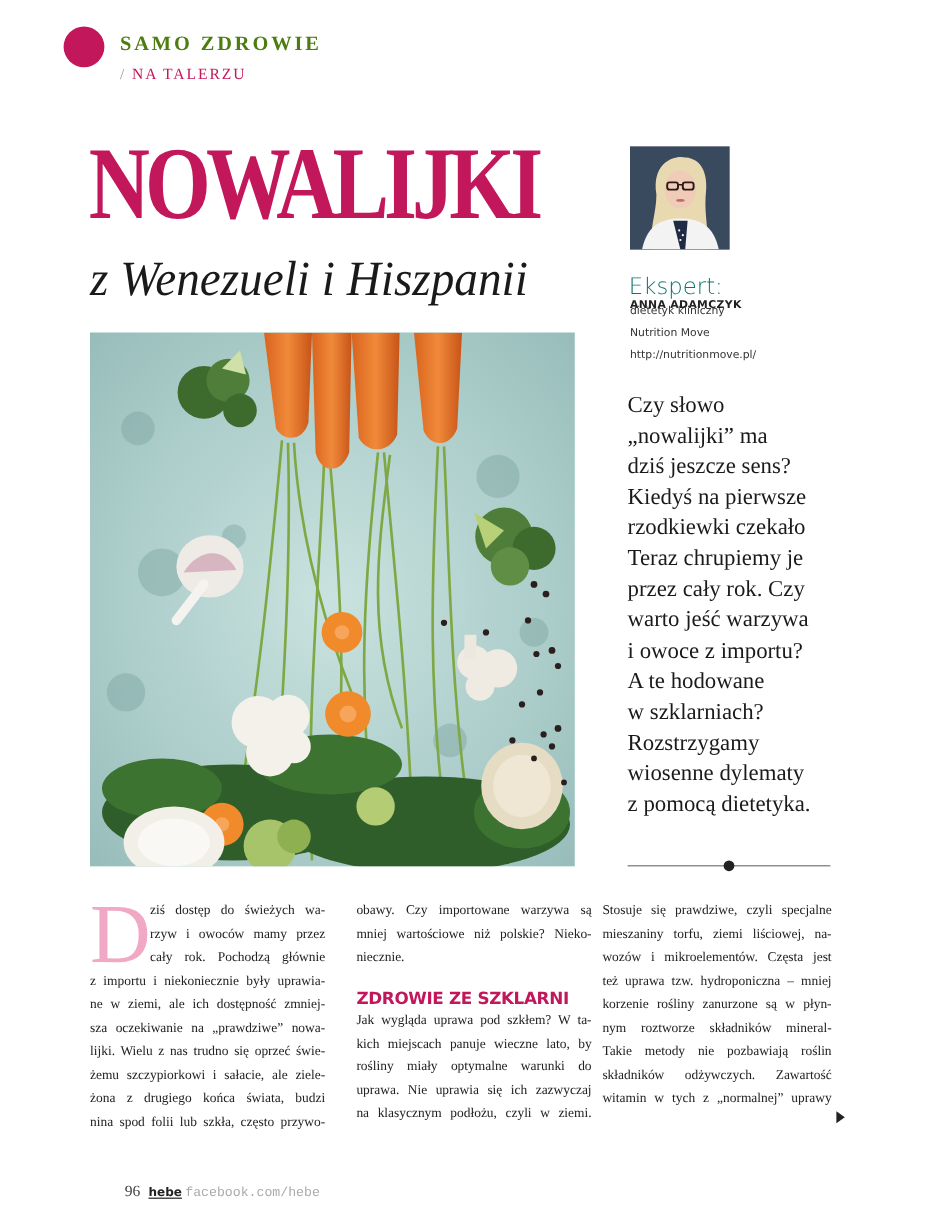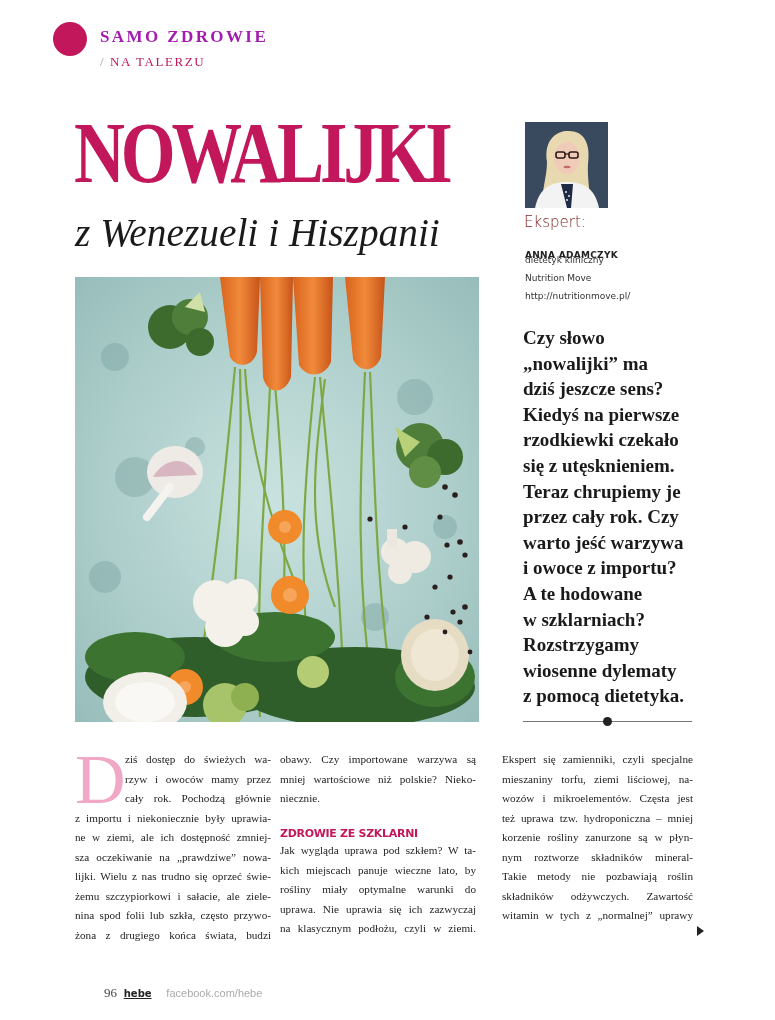--- a/index.html
+++ b/index.html
@@ -1,57 +1,57 @@
 <!DOCTYPE html>
 <html><head>
 <meta charset="utf-8">
 <style>
   html, body { margin:0; padding:0; background:#ffffff; }
   body { width:775px; height:1020px; position:relative; overflow:hidden; font-family:"Liberation Serif", serif; color:#1a1a1a; }
   .abs { position:absolute; }
 
   
   .section-dot { left:53px; top:22px; width:34px; height:34px; border-radius:50%; background:#c2185b; }
-  .section-title { left:100px; top:27px; font-family:"Liberation Serif", serif; font-size:17px; letter-spacing:2.4px; color:#a21caf; font-weight:bold; }
+  .section-title { left:100px; top:27px; font-family:"Liberation Serif", serif; font-size:17px; letter-spacing:2.4px; color:#4d7c0f; font-weight:bold; }
   .section-sub { left:100px; top:54px; font-family:"Liberation Serif", serif; font-size:13px; letter-spacing:1.6px; color:#c2185b; }
   .section-sub .slash { color:#999; }
 
   
   .headline { left:74px; top:108px; font-family:"Liberation Serif", serif; font-weight:bold; font-size:86px; line-height:90px; color:#c2185b; letter-spacing:-5px; transform:scaleX(0.82); transform-origin:left top; white-space:nowrap; }
   .subheadline { left:75px; top:208px; font-family:"Liberation Serif", serif; font-style:italic; font-size:41px; line-height:48px; color:#1a1a1a; white-space:nowrap; transform:scaleX(0.96); transform-origin:left top; }
 
   
   .expert-photo { left:525px; top:122px; width:83px; height:86px; background:#3a4a5e; overflow:hidden; }
-  .expert-label { left:524px; top:213px; font-family:"DejaVu Sans", sans-serif; font-size:15px; color:#7f1d1d; font-weight:300; }
+  .expert-label { left:524px; top:228px; font-family:"DejaVu Sans", sans-serif; font-size:19px; color:#0f766e; font-weight:300; }
   .expert-name { left:525px; top:250px; font-family:"DejaVu Sans", sans-serif; font-size:9px; font-weight:bold; color:#222; letter-spacing:0.3px; }
   .expert-info { left:525px; font-family:"DejaVu Sans", sans-serif; font-size:9px; color:#333; }
 
   
   .lead { left:523px; top:325px; width:190px; font-family:"Liberation Serif", serif; font-size:19px; line-height:25.6px; color:#1a1a1a; }
-  .lead div { white-space:nowrap;font-weight:bold; }
+  .lead div { white-space:nowrap; }
   .divider { left:523px; top:721px; width:169px; height:1px; background:#777; }
   .divider-dot { left:603px; top:717px; width:9px; height:9px; border-radius:50%; background:#222; }
 
   
   .photo { left:75px; top:277px; width:404px; height:445px; background:#b8d6d3; overflow:hidden; }
 
   
   .col { top:750px; width:200px; font-family:"Liberation Serif", serif; font-size:11.2px; line-height:19.5px; color:#222; }
   .col .line { white-space:nowrap; text-align:justify; text-align-last:justify; height:19.5px; }
   .col .line.last { text-align-last:left; }
   .col .line.indent { padding-left:50px; }
   .dropcap { left:75px; top:745px; font-family:"Liberation Serif", serif; font-size:70px; line-height:70px; color:#f0a8c4; }
-  .subhead { font-family:"DejaVu Sans", sans-serif; font-weight:bold; font-size:11px; color:#c2185b; letter-spacing:-0.3px; height:19.5px; line-height:19.5px; margin-top:15px; margin-bottom:-2px; }
+  .subhead { font-family:"DejaVu Sans", sans-serif; font-weight:bold; font-size:14px; color:#c2185b; letter-spacing:-0.3px; height:19.5px; line-height:19.5px; margin-top:15px; margin-bottom:-2px; }
   .continue-arrow { left:697px; top:926px; width:0; height:0; border-top:5px solid transparent; border-bottom:5px solid transparent; border-left:7px solid #222; }
 
   
   .footer { left:72px; top:985px; font-size:11px; white-space:nowrap; }
   .footer .page-num { font-family:"Liberation Serif", serif; font-size:13px; color:#444;margin-left:32px; }
   .footer .brand { font-family:"DejaVu Sans", sans-serif; font-weight:bold; font-size:10px; color:#222; margin-left:4px;text-decoration:underline; }
-  .footer .fb { font-family:Liberation Sans, sans-serif; color:#aaa; margin-left:12px; font-size:11px; }
+  .footer .fb { font-family:Liberation Mono, monospace; color:#aaa; margin-left:0; font-size:11px; }
 </style>
 </head>
 <body>
 
 <div class="abs section-dot"></div>
 <div class="abs section-title">SAMO ZDROWIE</div>
 <div class="abs section-sub"><span class="slash">/ </span><span>NA TALERZU</span></div>
 
 <div class="abs headline">NOWALIJKI</div>
 <div class="abs subheadline">z Wenezueli i Hiszpanii</div>
@@ -82,21 +82,20 @@
 <div class="abs expert-info" style="top:255px">dietetyk kliniczny</div>
 <div class="abs expert-info" style="top:273px">Nutrition Move</div>
 <div class="abs expert-info" style="top:291px">http://nutritionmove.pl/</div>
 
 <div class="abs lead">
   <div>Czy słowo</div>
   <div>„nowalijki” ma</div>
   <div>dziś jeszcze sens?</div>
   <div>Kiedyś na pierwsze</div>
   <div>rzodkiewki czekało</div>
-  <div>się z utęsknieniem.</div>
   <div>Teraz chrupiemy je</div>
   <div>przez cały rok. Czy</div>
   <div>warto jeść warzywa</div>
   <div>i owoce z importu?</div>
   <div>A te hodowane</div>
   <div>w szklarniach?</div>
   <div>Rozstrzygamy</div>
   <div>wiosenne dylematy</div>
   <div>z pomocą dietetyka.</div>
 </div>
@@ -231,38 +230,38 @@
 <div class="abs dropcap">D</div>
 <div class="abs col" style="left:75px; width:196px;">
   <div class="line indent">ziś dostęp do świeżych wa-</div>
   <div class="line indent">rzyw i owoców mamy przez</div>
   <div class="line indent">cały rok. Pochodzą głównie</div>
   <div class="line">z importu i niekoniecznie były uprawia-</div>
   <div class="line">ne w ziemi, ale ich dostępność zmniej-</div>
   <div class="line">sza oczekiwanie na „prawdziwe” nowa-</div>
   <div class="line">lijki. Wielu z nas trudno się oprzeć świe-</div>
   <div class="line">żemu szczypiorkowi i sałacie, ale ziele-</div>
+  <div class="line">żona z drugiego końca świata, budzi</div>
   <div class="line">nina spod folii lub szkła, często przywo-</div>
-  <div class="line">żona z drugiego końca świata, budzi</div>
-</div>
-
-<div class="abs col" style="left:280px; width:196px;">
+</div>
+
+<div class="abs col" style="left:297px; width:196px;">
   <div class="line">obawy. Czy importowane warzywa są</div>
   <div class="line">mniej wartościowe niż polskie? Nieko-</div>
   <div class="line last">niecznie.</div>
   <div class="subhead">ZDROWIE ZE SZKLARNI</div>
   <div class="line">Jak wygląda uprawa pod szkłem? W ta-</div>
   <div class="line">kich miejscach panuje wieczne lato, by</div>
   <div class="line">rośliny miały optymalne warunki do</div>
   <div class="line">uprawa. Nie uprawia się ich zazwyczaj</div>
   <div class="line">na klasycznym podłożu, czyli w ziemi.</div>
 </div>
 
 <div class="abs col" style="left:502px; width:191px;">
-  <div class="line">Ekspert się zamienniki, czyli specjalne</div>
+  <div class="line">Stosuje się prawdziwe, czyli specjalne</div>
   <div class="line">mieszaniny torfu, ziemi liściowej, na-</div>
   <div class="line">wozów i mikroelementów. Częsta jest</div>
   <div class="line">też uprawa tzw. hydroponiczna – mniej</div>
   <div class="line">korzenie rośliny zanurzone są w płyn-</div>
   <div class="line">nym roztworze składników mineral-</div>
   <div class="line">Takie metody nie pozbawiają roślin</div>
   <div class="line">składników odżywczych. Zawartość</div>
   <div class="line">witamin w tych z „normalnej” uprawy</div>
 </div>
 <div class="abs continue-arrow"></div>

